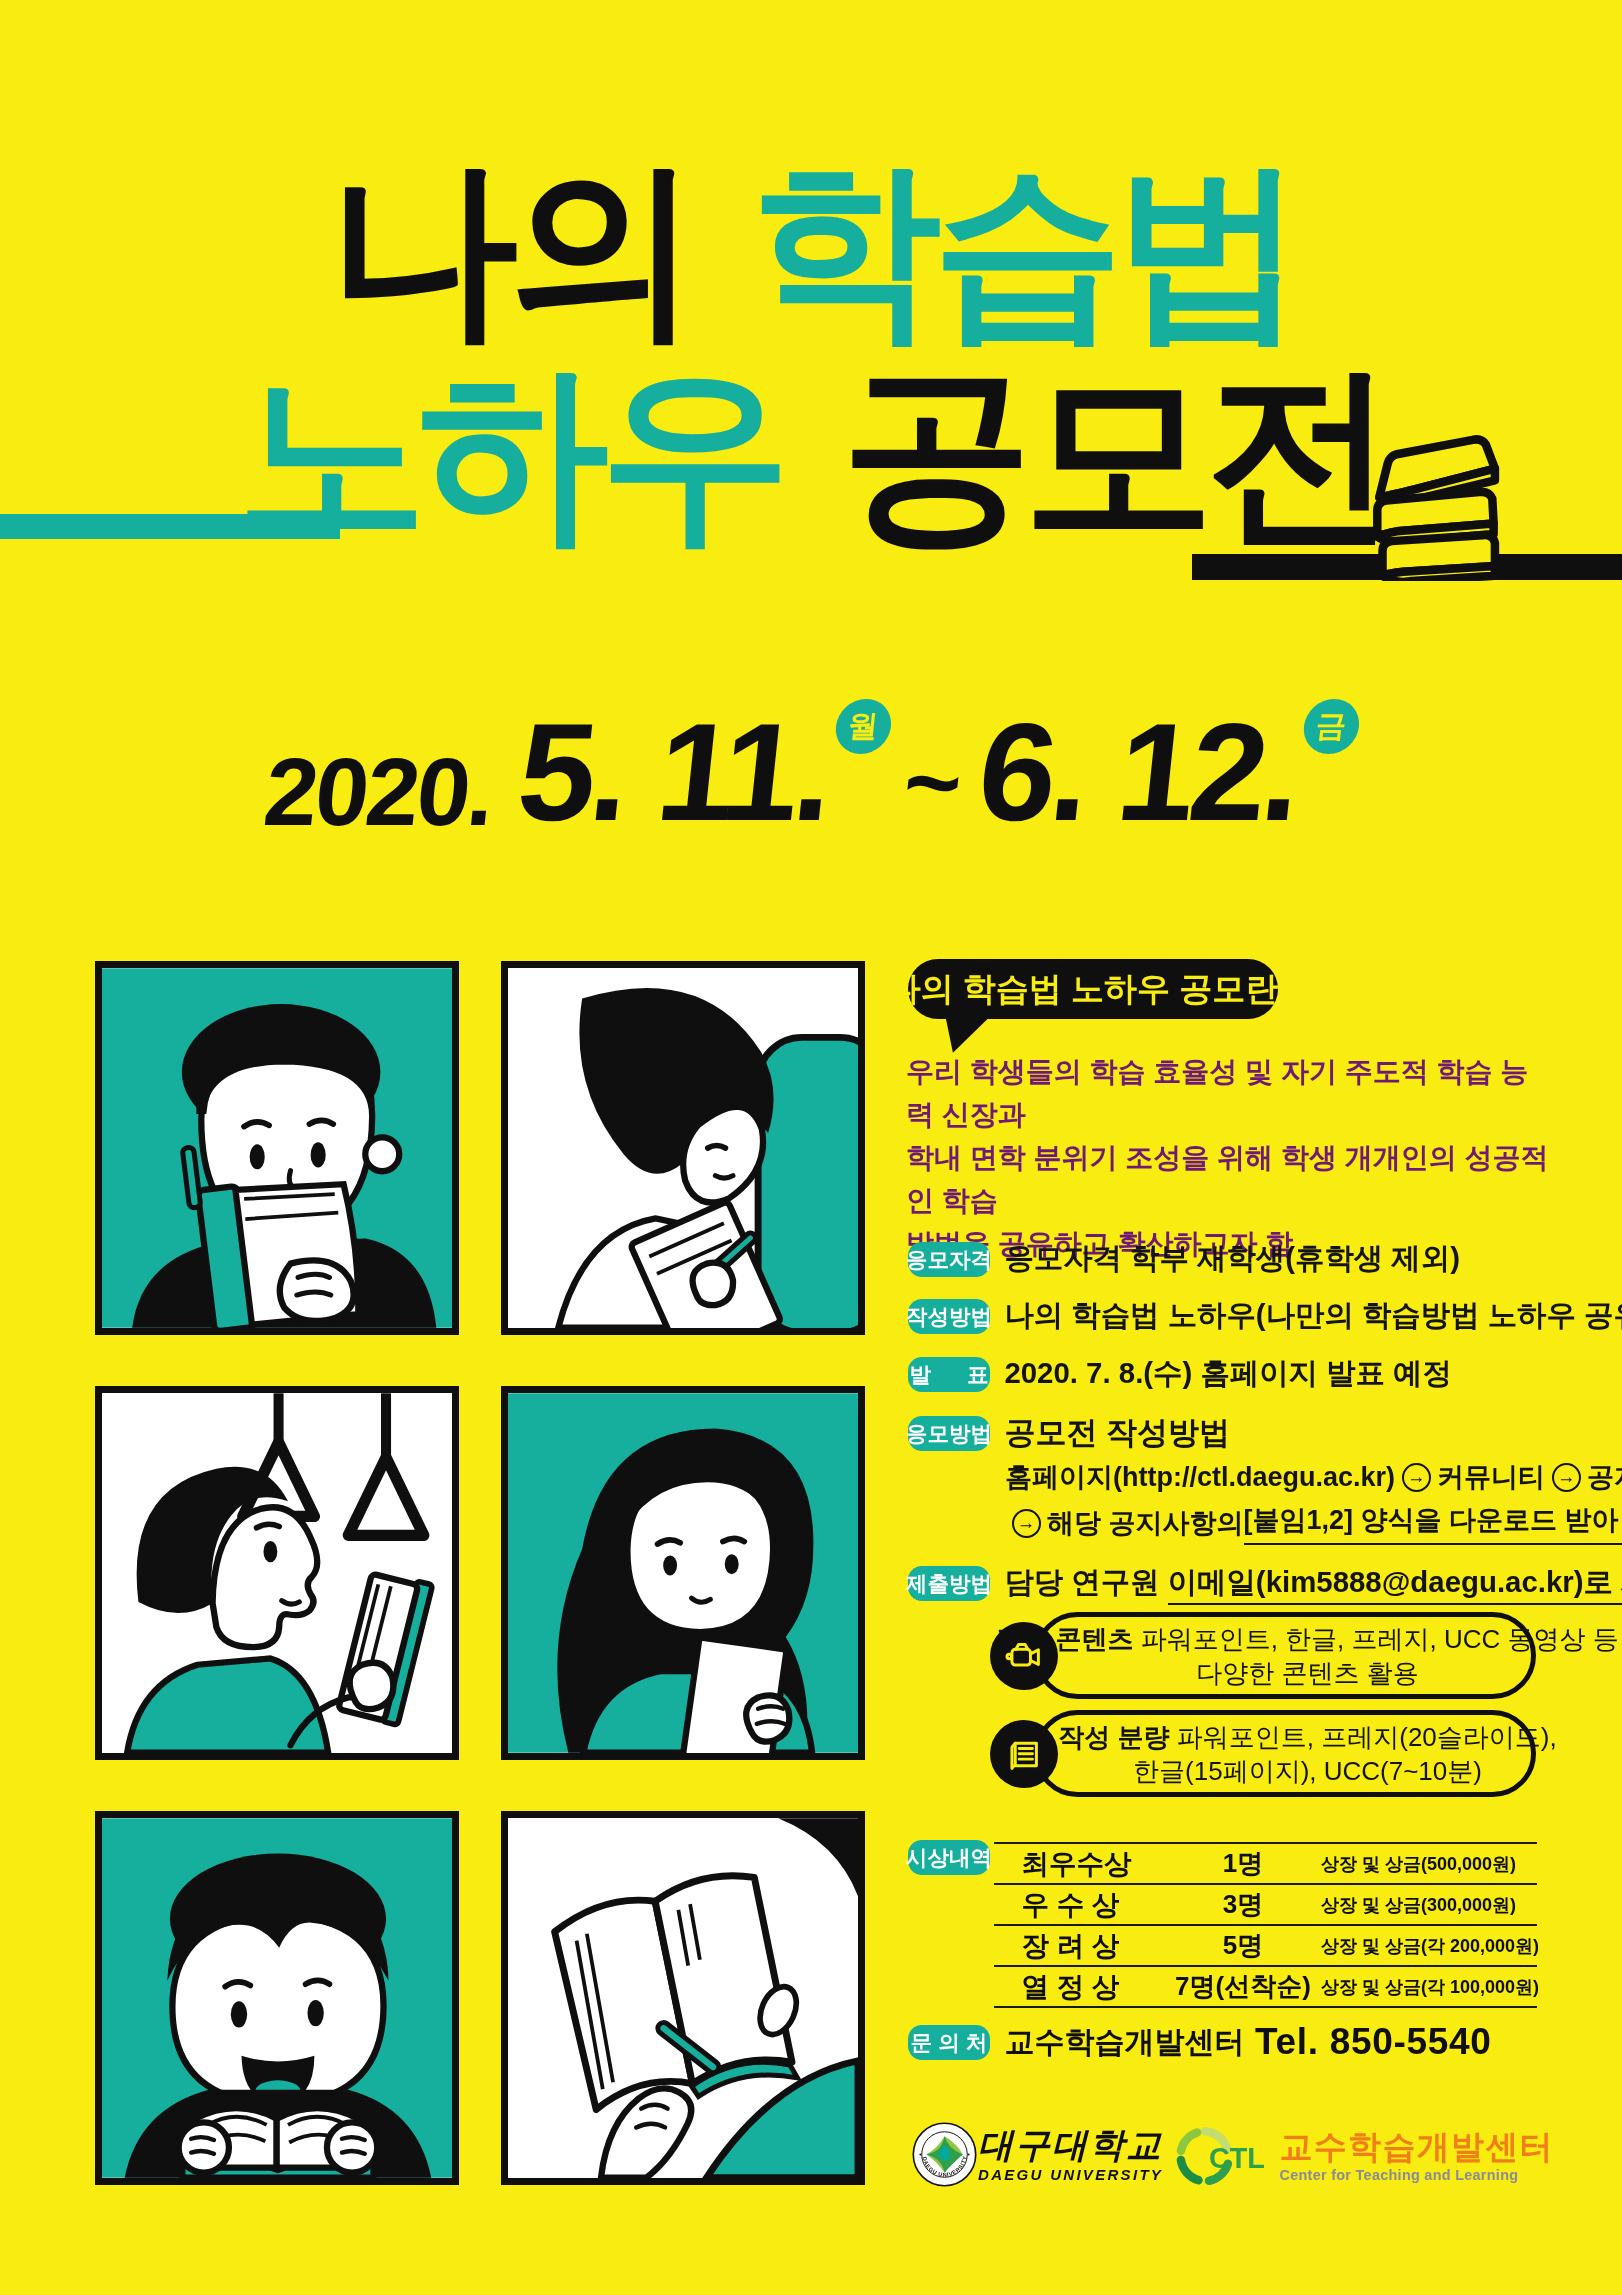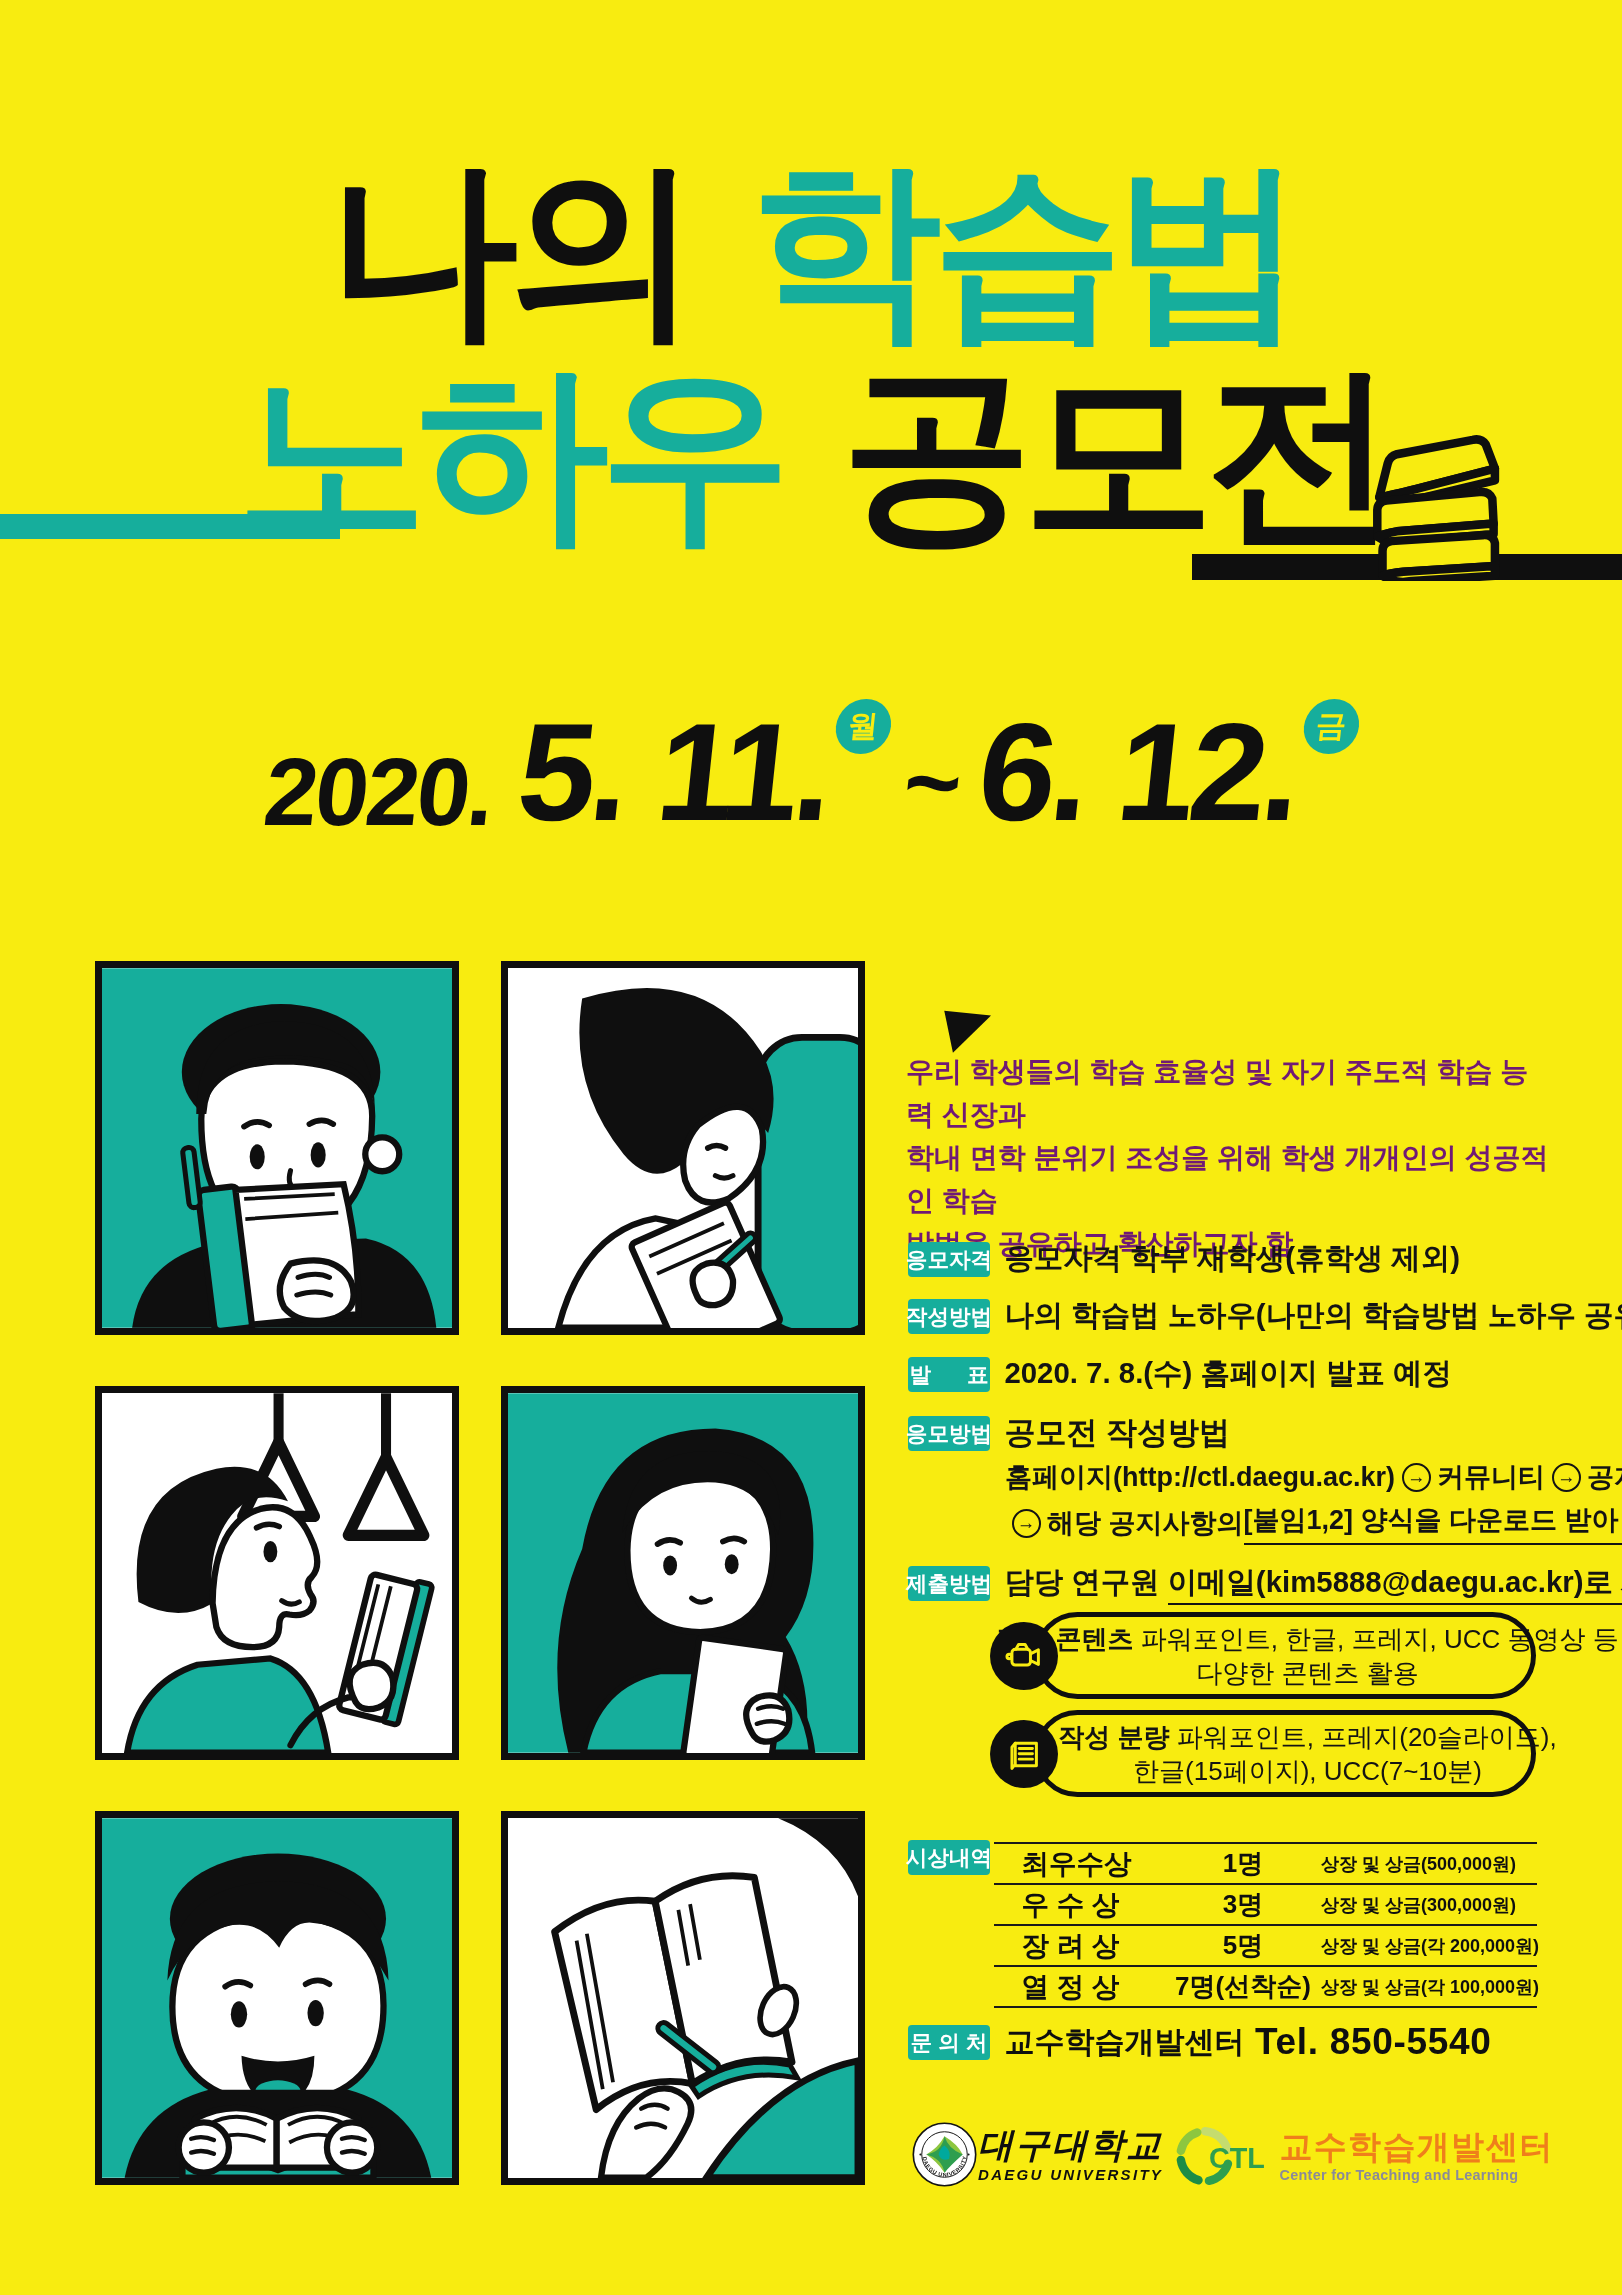--- a/index.html
+++ b/index.html
@@ -37,21 +37,21 @@
 
   
   .q-bubble{position:absolute;left:908px;top:959px;width:370px;height:60px;background:#0F0F0F;
             border-radius:30px;color:#F8EC10;font-size:33px;font-weight:800;display:flex;
             align-items:center;justify-content:center;white-space:nowrap;}
   .q-tail{position:absolute;left:942px;top:1013px;width:0;height:0;border-left:13px solid transparent;
           border-right:34px solid transparent;border-top:41px solid #0F0F0F;transform:rotate(6deg);}
   .intro{position:absolute;left:906px;top:1050px;width:648px;font-size:28px;line-height:43px;
          font-weight:600;color:#701a75;}
 
-  .badge{width:82px;height:35px;background:#16AE9C;border-radius:4px;color:#FFFFFF;font-size:21.6px;
+  .badge{width:82px;height:35px;background:#16AE9C;border-radius:14px;color:#FFFFFF;font-size:21.6px;
          font-weight:800;display:flex;align-items:center;justify-content:center;flex:none;
          white-space:pre;letter-spacing:0px;}
   .info-row{position:absolute;left:908px;display:flex;align-items:center;}
   .r-eligibility{top:1239px;} .r-topic{top:1296px;} .r-announce{top:1354px;} .r-method{top:1412px;}
   .r-submit{top:1563px;}
   .row-text{margin-left:14.4px;font-size:29.4px;font-weight:600;white-space:nowrap;color:#141414;}
   .row-text.bold{font-weight:800;font-size:31px;}
   .method-line{position:absolute;left:1005px;font-size:27px;font-weight:600;color:#141414;
                display:flex;align-items:center;white-space:nowrap;}
   .ml1{top:1459px;} .ml2{top:1502px;}
@@ -253,20 +253,21 @@
         <path d="M128,170 L128,410 M146,162 L146,402" stroke="#0F0F0F" stroke-width="6"></path>
         <path d="M296,150 L296,240 M316,144 L316,234" stroke="#0F0F0F" stroke-width="6"></path>
       </g>
       <rect x="228" y="356" width="118" height="18" rx="9" transform="rotate(38 287 365)" fill="#16AE9C" stroke="#0F0F0F" stroke-width="8"></rect>
       <path d="M148,572 Q158,486 208,446 Q242,420 272,436 Q302,452 286,486 Q258,544 220,572 Z" fill="#FFFFFF" stroke="#0F0F0F" stroke-width="10"></path>
       <path d="M212,462 Q234,450 254,462 M204,492 Q228,480 250,492" fill="none" stroke="#0F0F0F" stroke-width="7" stroke-linecap="round"></path>
       <ellipse cx="430" cy="306" rx="26" ry="40" transform="rotate(24 430 306)" fill="#FFFFFF" stroke="#0F0F0F" stroke-width="9"></ellipse>
     </svg>
   </div>
 
+  <div class="q-bubble">나의 학습법 노하우 공모란?</div>
   <div class="q-tail"></div>
 
   <div class="intro">
     <div>우리 학생들의 학습 효율성 및 자기 주도적 학습 능력 신장과</div>
     <div>학내 면학 분위기 조성을 위해 학생 개개인의 성공적인 학습</div>
     <div>방법을 공유하고 확산하고자 함</div>
   </div>
 
   <div class="info-row r-eligibility">
     <span class="badge">응모자격</span>

